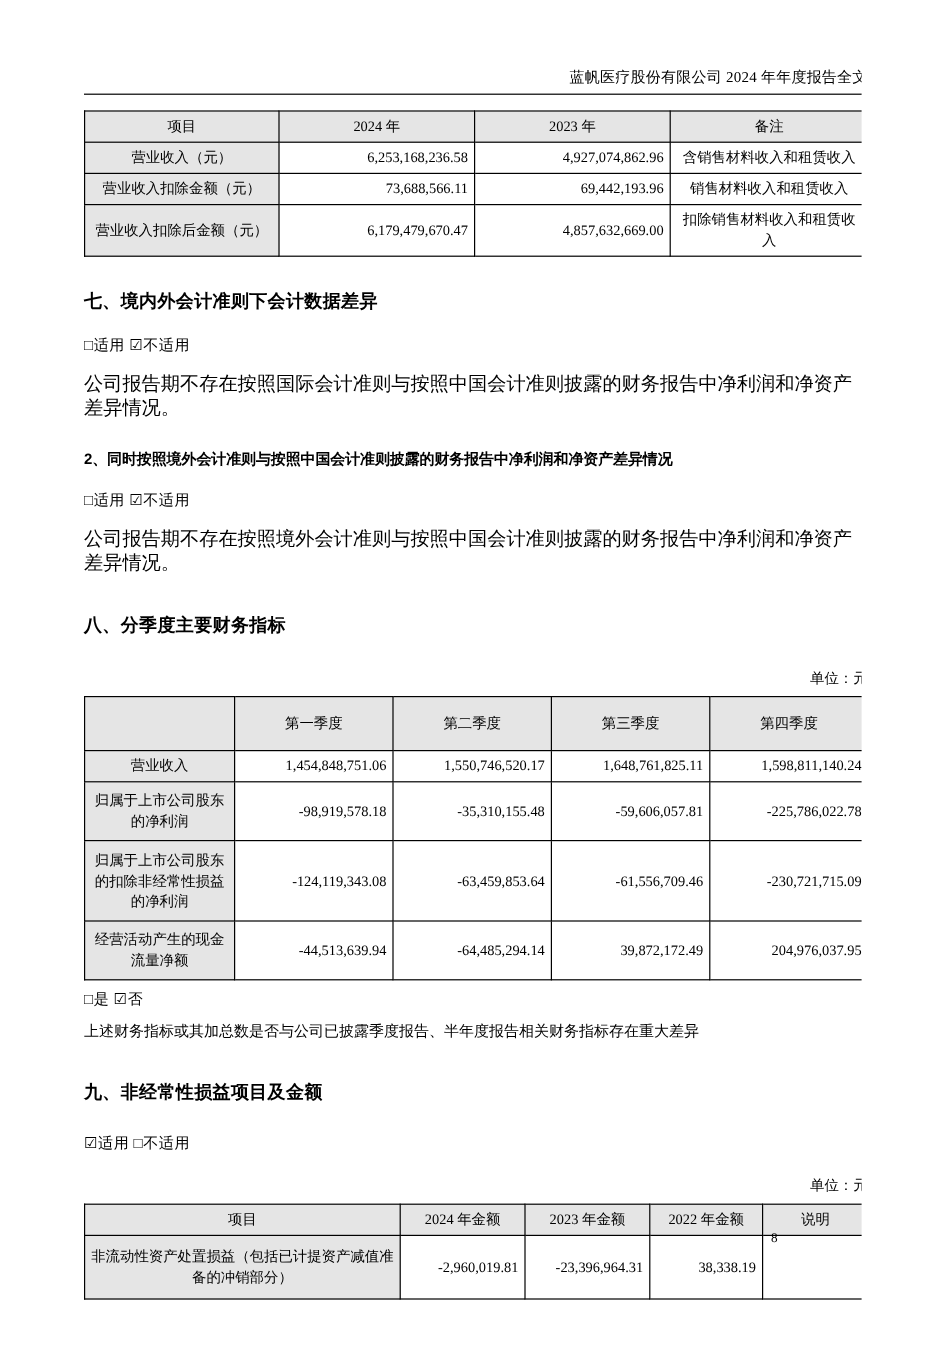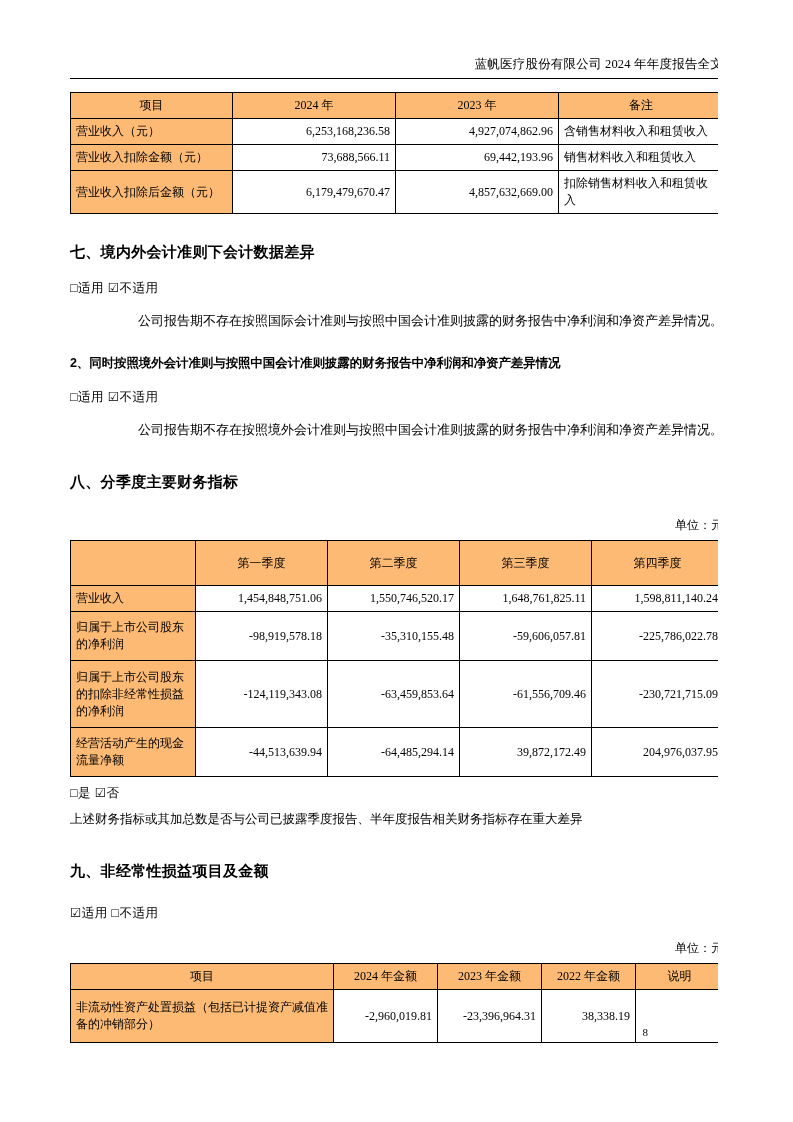--- a/index.html
+++ b/index.html
@@ -57,47 +57,46 @@
     font-size: 12px;
   }
   table.doc td, table.doc th {
     border: 1px solid #000000;
     padding: 4px 5px;
     vertical-align: middle;
     font-weight: normal;
     line-height: 17px;
     word-wrap: break-word;
   }
-  .shaded { background: #fdba74; }
+  .shaded { background: #e5e5e5; }
   .c { text-align: center; }
   .r { text-align: right; }
-  .l { text-align: left; }
+  .l { text-align: center; }
 
   
   h2.sec {
     font-family: "Liberation Sans", "DejaVu Sans", sans-serif;
     font-size: 15px;
     font-weight: bold;
     margin: 26px 0 0 0;
     line-height: 24px;
     letter-spacing: 0.3px;
   }
   h3.subsec {
     font-family: "Liberation Sans", "DejaVu Sans", sans-serif;
     font-size: 12.5px;
     font-weight: bold;
     margin: 22px 0 0 0;
     line-height: 20px;
     letter-spacing: -0.1px;
   }
   p.body {
-    font-size: 13px;
+    font-size: 16px;
     line-height: 20px;
     margin: 13px 0 0 0;
-    text-align: right;
   }
   p.tight {
     font-size: 12.5px;
     line-height: 20px;
     margin: 6px 0 0 0;
   }
   .unit {
     font-size: 12px;
     text-align: right;
     margin: 18px 0 6px 0;

